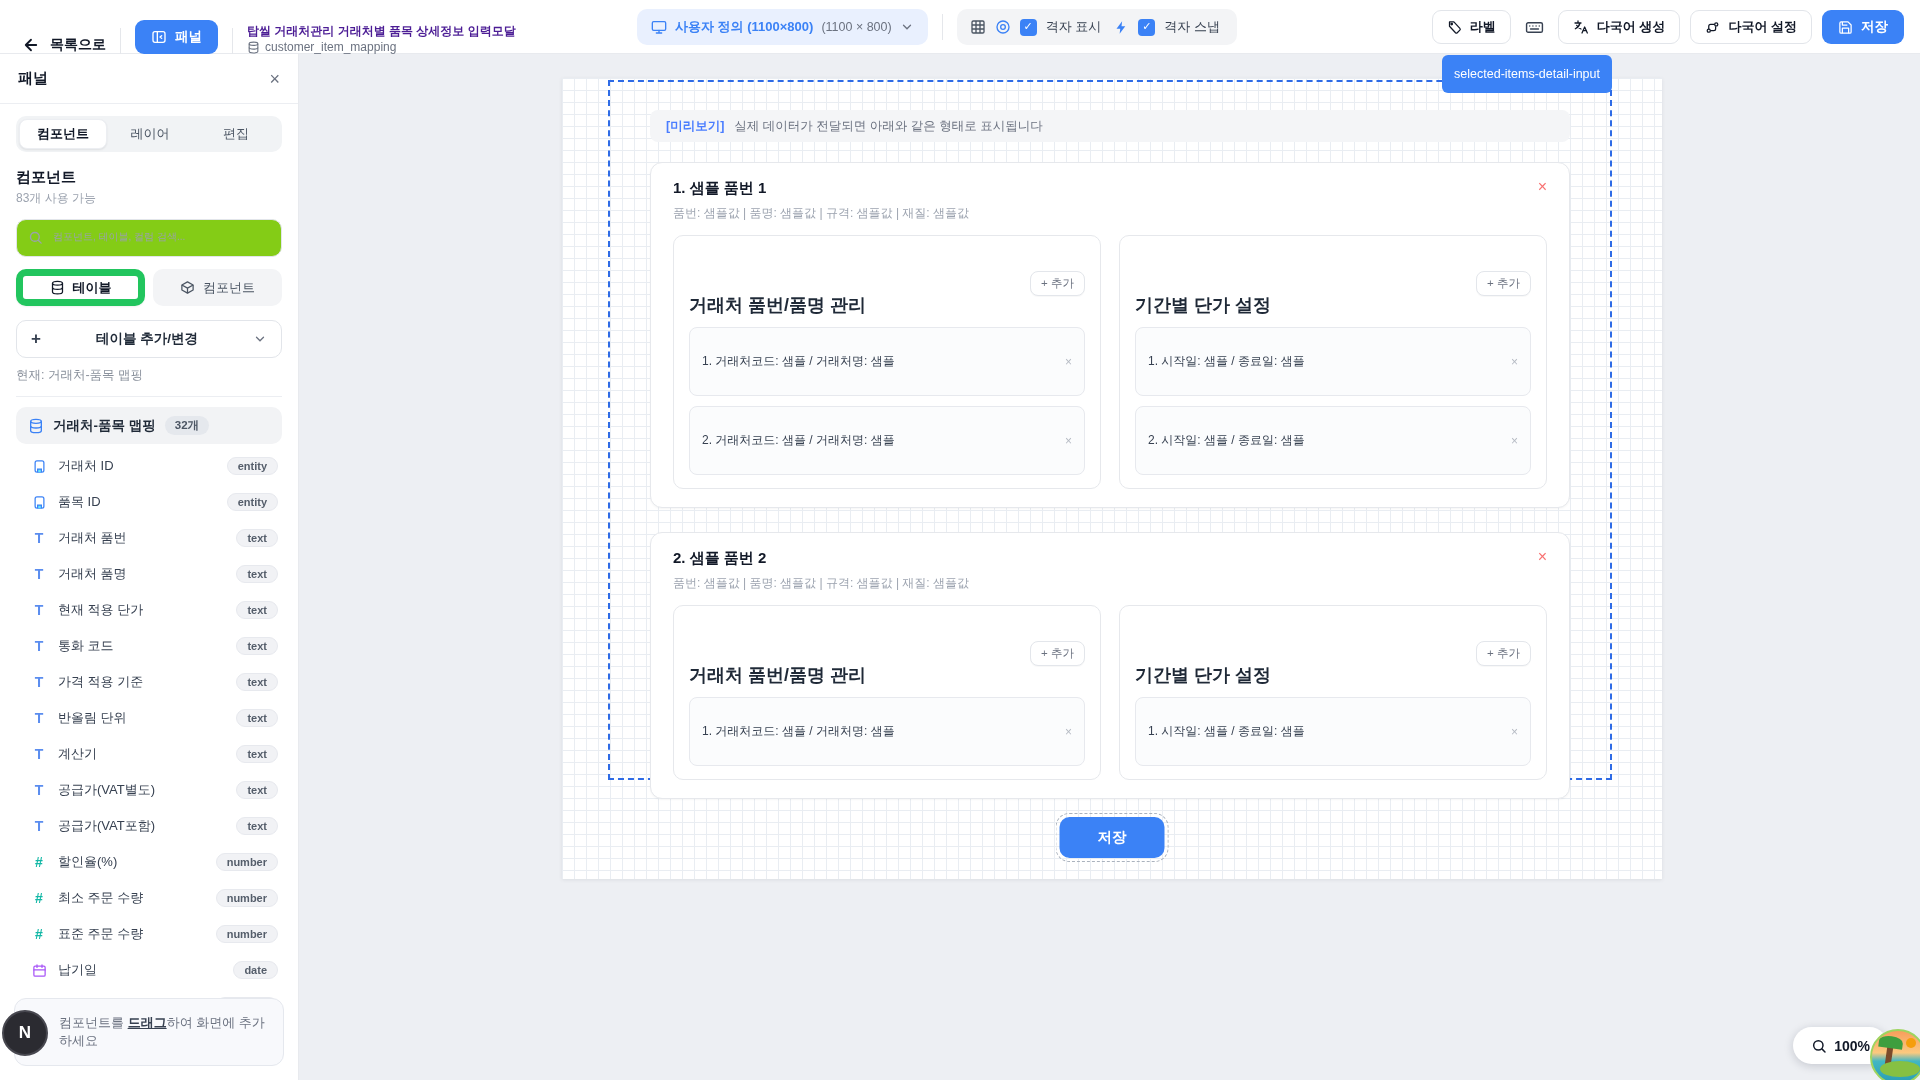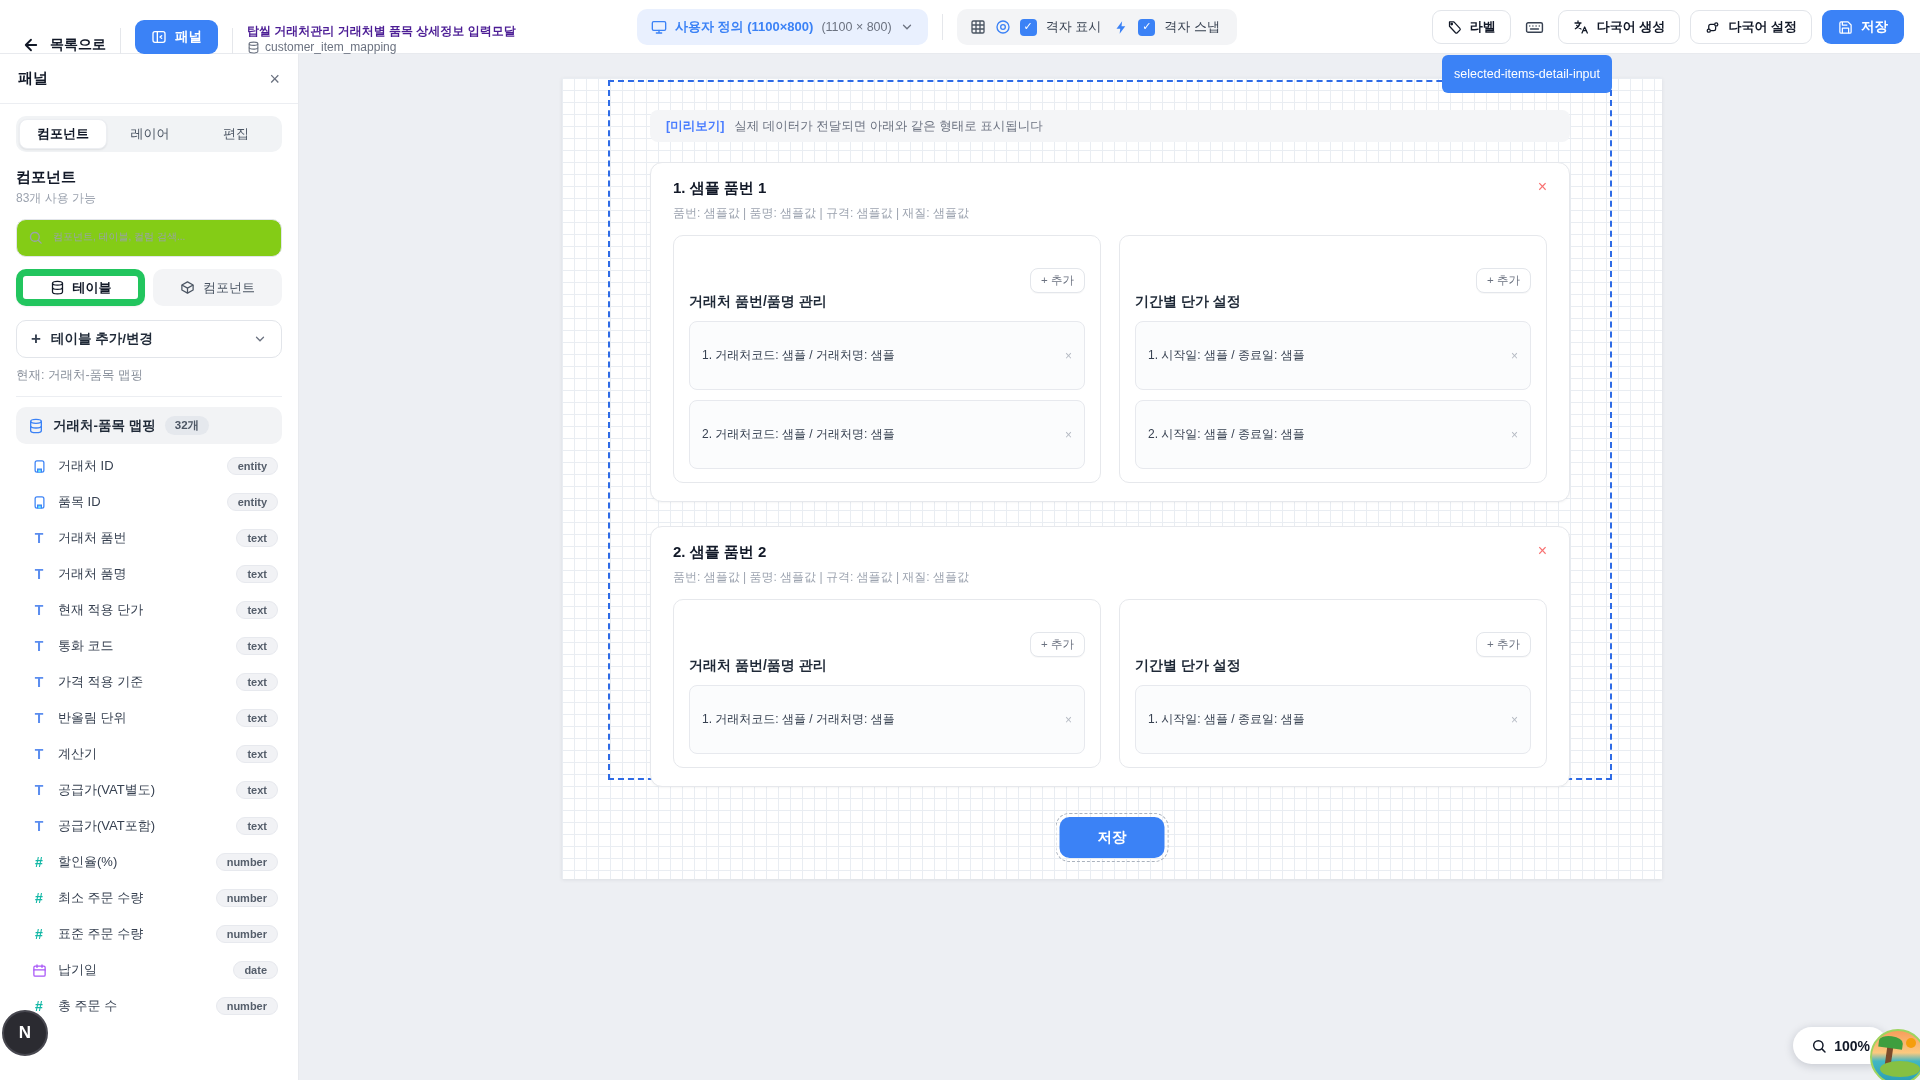--- a/index.html
+++ b/index.html
@@ -43,21 +43,21 @@
   .sb-section-sub { margin-top:3px; font-size:12px; color:#9ca3af; }
   .sb-search { margin-top:12px; position:relative; }
   .sb-search input { width:100%; height:38px; border:1px solid #e2e5ea; border-radius:10px; padding:0 12px 4px 36px; font-size:10px; color:#374151; outline:none; font-family:inherit; background:#84cc16; }
   .sb-search input::placeholder { color:#9aa1ab; }
   .sb-search .s-icon { position:absolute; left:12px; top:11px; color:#9aa1ab; }
   .sb-seg { margin-top:12px; display:grid; grid-template-columns:1fr 1fr; gap:8px; }
   .seg-btn { height:37px; display:flex; align-items:center; justify-content:center; gap:8px; border-radius:10px; font-size:13px; cursor:pointer; }
   .seg-btn.active { background:#fff; border:7px solid #22c55e; font-weight:700; color:#111827; box-shadow:0 1px 2px rgba(0,0,0,.06); }
   .seg-btn.inactive { background:#f3f4f6; border:1px solid transparent; color:#4b5563; }
   .add-table-btn { margin-top:14px; width:100%; height:38px; display:flex; align-items:center; background:#fff; border:1px solid #e2e5ea; border-radius:10px; padding:0 14px; font-size:13.5px; font-weight:600; color:#1f2937; cursor:pointer; gap:10px; }
-  .add-table-btn .grow { flex:1; text-align:left; }
+  .add-table-btn .grow { flex:1; text-align:center; }
   .current-table { margin-top:9px; font-size:12.5px; color:#8a919c; }
   .sb-div { margin:12px 0 10px 0; border-top:1px solid #eceef2; }
   .tbl-group { display:flex; align-items:center; gap:9px; background:#f2f3f5; border-radius:10px; padding:9px 12px; }
   .tbl-group .g-name { font-size:13.5px; font-weight:700; color:#1f2937; }
   .count-badge { background:#e5e8ed; border-radius:999px; padding:2px 10px; font-size:11.5px; font-weight:700; color:#4b5563; }
   .field-list { margin-top:4px; }
   .field-row { height:36px; display:flex; align-items:center; gap:10px; padding:0 4px 0 14px; cursor:grab; border-radius:8px; }
   .field-row .f-name { flex:1; font-size:13px; color:#374151; }
   .f-icon { width:18px; display:flex; justify-content:center; }
   .glyph-t { color:#5b8def; font-weight:800; font-size:14px; }
@@ -78,21 +78,21 @@
   .preview-tag { font-size:12.5px; font-weight:700; color:#4a7dff; }
   .preview-text { font-size:12.5px; color:#6b7280;text-align:right; }
   .item-card { margin-top:20px; background:#fff; border:1px solid #e6e8ec; border-radius:12px; box-shadow:0 1px 2px rgba(0,0,0,.04); padding:16px 22px 18px 22px; }
   .card-head { display:flex; align-items:flex-start; justify-content:space-between; }
   .card-title { font-size:15px; font-weight:800; color:#111827;text-align:right; }
   .card-close { color:#f87171; font-size:16px; line-height:1; background:none; border:none; cursor:pointer; }
   .card-sub { margin-top:7px; font-size:12px; color:#9ca3af; }
   .panel-grid { margin-top:13px; display:grid; grid-template-columns:1fr 1fr; gap:18px; }
   .sub-panel { border:1px solid #e6e8ec; border-radius:10px; padding:13px 15px; min-height:150px; background:#fff; }
   .sp-head { display:flex; align-items:center; justify-content:space-between; }
-  .sp-title { font-size:14px; font-weight:800; color:#1f2937;margin-top:44px; }
+  .sp-title { font-size:18px; font-weight:800; color:#1f2937;margin-top:44px; }
   .add-btn { background:#fff; border:1px solid #e3e6eb; border-radius:8px; padding:4px 10px; font-size:11.5px; color:#6b7280; cursor:pointer; box-shadow:0 1px 1px rgba(0,0,0,.03); }
   .sp-item { margin-top:10px; display:flex; align-items:center; justify-content:space-between; background:#fbfcfd; border:1px solid #e7e9ee; border-radius:8px; padding:25px 12px; }
   .sp-item .it-text { font-size:12px; color:#374151; }
   .sp-item .it-x { color:#b5bac3; font-size:12px; background:none; border:none; cursor:pointer; line-height:1; }
   .canvas-save { position:absolute; left:50%; top:739px; transform:translateX(-50%); background:#3b82f6; color:#fff; border:none; border-radius:10px; padding:11px 38px; font-size:14.5px; font-weight:700; cursor:pointer; outline:1px dashed #aab2bd; outline-offset:3px; font-family:inherit; }
 
   
   .zoom-pill { position:absolute; right:32px; bottom:16px; background:#fff; border-radius:999px; box-shadow:0 2px 10px rgba(15,23,42,.18); height:37px; display:flex; align-items:center; gap:7px; padding:0 18px; font-size:14px; font-weight:600; color:#111827; z-index:40; }
   .island { position:absolute; right:-6px; bottom:-5px; width:56px; height:56px; border-radius:50%; border:2px solid #9ed45f; z-index:41; overflow:hidden;
     background:linear-gradient(180deg,#f79e5c 0%,#fbc97f 42%,#41b7c4 58%,#2a9db4 100%); }
@@ -359,20 +359,23 @@
         <span class="type-badge">date</span>
       </div>
       <div class="field-row">
         <span class="f-icon glyph-h">#</span>
         <span class="f-name">총 주문 수</span>
         <span class="type-badge">number</span>
       </div>
     </div>
   </div>
 
+  <div class="sb-foot">
+    <span>컴포넌트를 </span><b>드래그</b><span>하여 화면에 추가하세요</span>
+  </div>
   <div class="cursor-badge">N</div>
 </div>
 
 <div class="canvas">
   <div class="selection">
     <div class="sel-tooltip">selected-items-detail-input</div>
     <div class="sel-content">
       <div class="preview-bar">
         <span class="preview-tag">[미리보기]</span>
         <span class="preview-text">실제 데이터가 전달되면 아래와 같은 형태로 표시됩니다</span>

